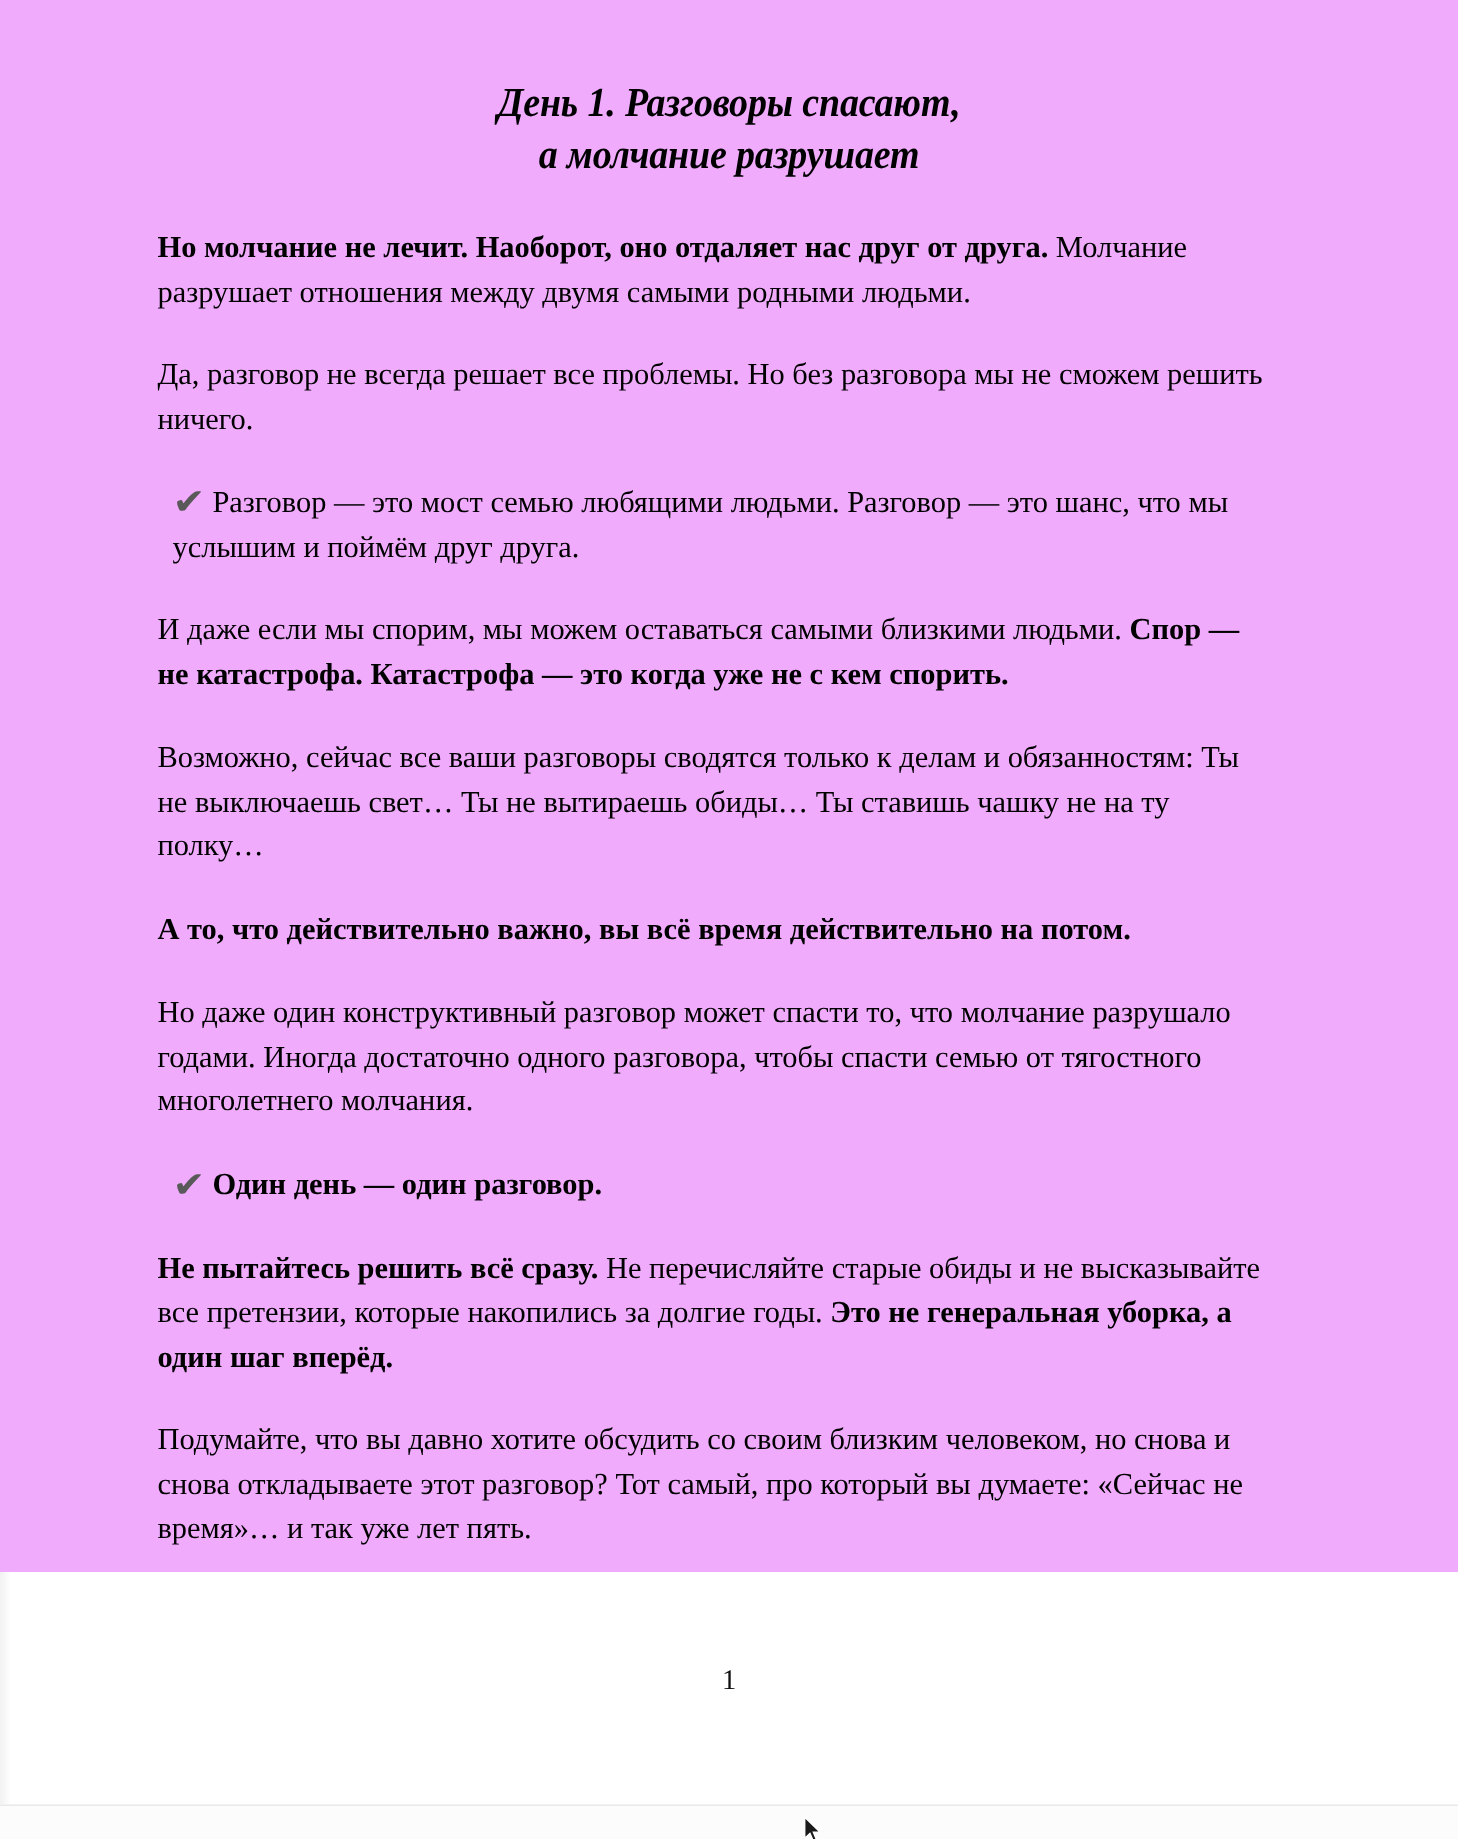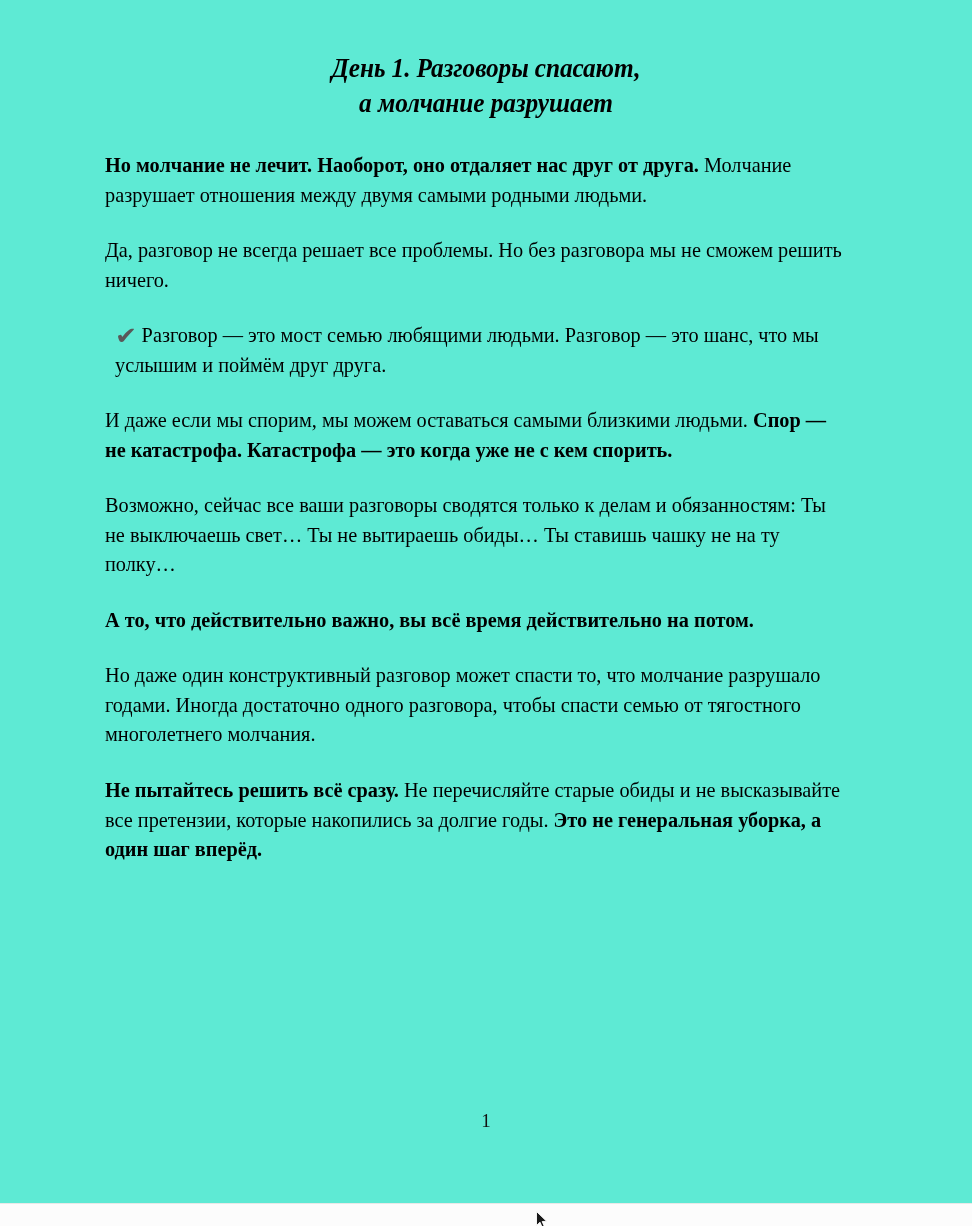--- a/index.html
+++ b/index.html
@@ -36,22 +36,22 @@
     height: 22px;
     background: #fcfcfc;
     border-top: 1px solid #e9e9e9;
   }
 
   .page {
     position: absolute;
     left: 0;
     top: 0;
     width: 972px;
-    height: 1204px;
-    background: #5eead4;
+    height: 1048px;
+    background: #f0abfc;
   }
 
   
   .doc-title {
     margin: 0;
     padding-top: 50px;
     text-align: center;
     font-weight: 700;
     font-style: italic;
     font-size: 27.5px;
@@ -156,23 +156,25 @@
     <p class="para has-check indent-check"><span class="check-icon">✔</span><span>Разговор — это мост семью любящими людьми. Разговор — это шанс, что мы услышим и поймём друг друга.</span></p>
 
     <p class="para"><span>И даже если мы спорим, мы можем оставаться самыми близкими людьми. </span><b>Спор — не катастрофа. Катастрофа — это когда уже не с кем спорить.</b></p>
 
     <p class="para"><span>Возможно, сейчас все ваши разговоры сводятся только к делам и обязанностям: Ты не выключаешь свет… Ты не вытираешь обиды… Ты ставишь чашку не на ту полку…</span></p>
 
     <p class="para bold-all"><span>А то, что действительно важно, вы всё время действительно на потом.</span></p>
 
     <p class="para"><span>Но даже один конструктивный разговор может спасти то, что молчание разрушало годами. Иногда достаточно одного разговора, чтобы спасти семью от тягостного многолетнего молчания.</span></p>
 
+    <p class="para has-check bold-all indent-check"><span class="check-icon">✔</span><span>Один день — один разговор.</span></p>
 
     <p class="para"><b>Не пытайтесь решить всё сразу.</b><span> Не перечисляйте старые обиды и не высказывайте все претензии, которые накопились за долгие годы. </span><b>Это не генеральная уборка, а один шаг вперёд.</b></p>
 
+    <p class="para"><span>Подумайте, что вы давно хотите обсудить со своим близким человеком, но снова и снова откладываете этот разговор? Тот самый, про который вы думаете: «Сейчас не время»… и так уже лет пять.</span></p>
 
   </div>
 
   <div class="page-number">1</div>
 
 </div>
 
 <div class="viewer-bottom-strip"></div>
 
 <svg class="cursor" viewBox="0 0 12 18" xmlns="http://www.w3.org/2000/svg">

